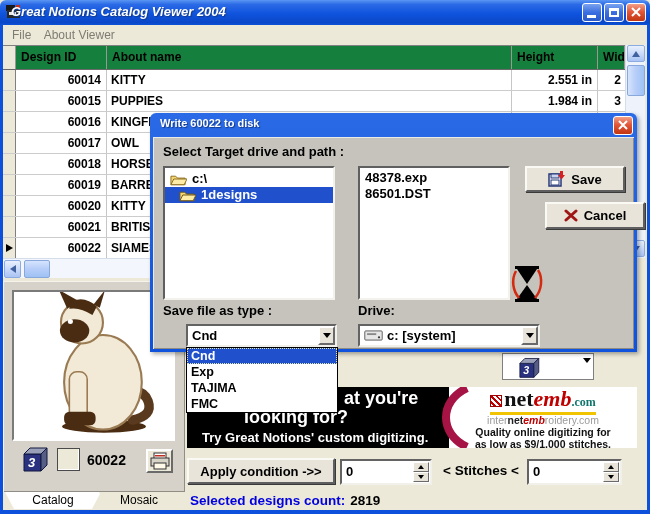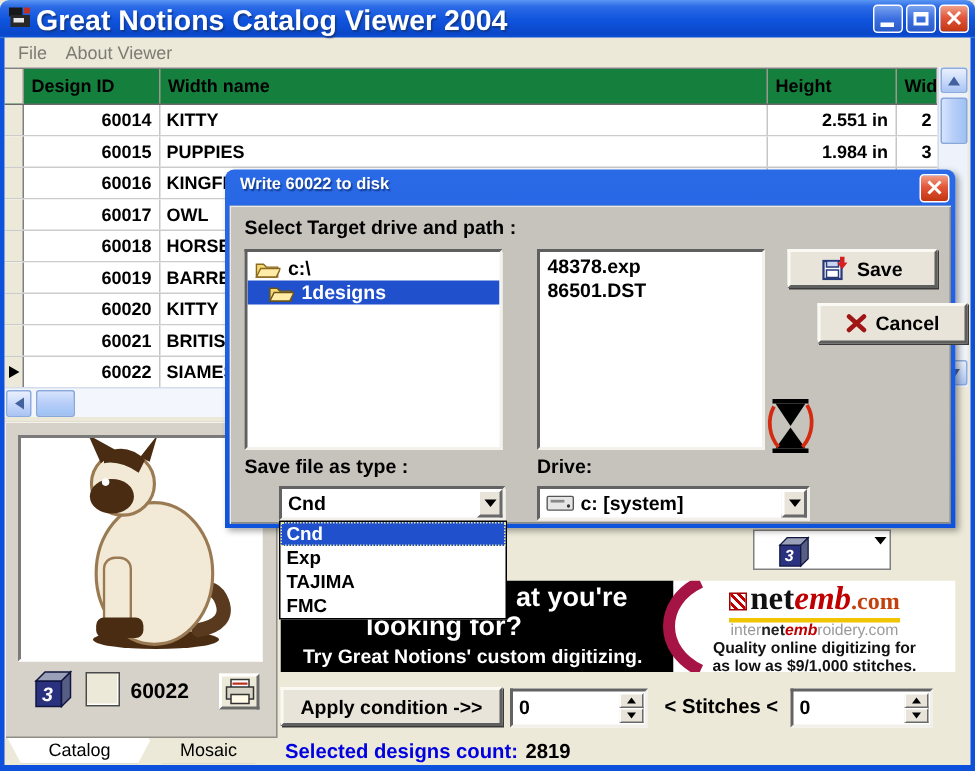--- a/index.html
+++ b/index.html
@@ -3,22 +3,22 @@
 <meta charset="utf-8">
 <style>
   * { box-sizing: border-box; margin: 0; padding: 0; }
   html,body { width:650px; height:514px; overflow:hidden; }
   body { font-family:"Liberation Sans", sans-serif; background:#ece9d8; position:relative; }
   .abs { position:absolute; }
   
   #titlebar { left:0; top:0; width:650px; height:25px;
     background:linear-gradient(180deg,#5a96f2 0%,#2b6ae6 18%,#0f53dd 55%,#0a47c8 90%,#0d51d8 100%);
     border-radius:6px 6px 0 0; z-index:3; }
-  #title-text { left:24px; top:4px; color:#fff; font-weight:bold; font-size:19px;
-    text-shadow:1px 1px 1px #123a8a; white-space:nowrap; }
+  #title-text { left:11px; top:4px; color:#fff; font-weight:bold; font-size:13px;
+    text-shadow:1px 1px 1px #123a8a; white-space:nowrap;font-style:italic; }
   .capbtn { top:3px; width:20px; height:19px; border:1px solid #fff; border-radius:3px;
     background:linear-gradient(180deg,#7aa2ef 0%,#3b6fe0 50%,#2b5bc8 100%); }
   .capbtn.close { background:linear-gradient(180deg,#f0a088 0%,#e2573a 45%,#c23511 100%); }
   .border-l { left:0; top:25px; width:3px; height:485px; background:#0c50dc; z-index:3; }
   .border-r { left:647px; top:25px; width:3px; height:485px; background:#0c50dc; z-index:3; }
   .border-b { left:0; top:510px; width:650px; height:4px; background:#0c50dc; z-index:3; }
   #menubar { left:3px; top:25px; width:644px; height:20px; background:#ece9d8; font-size:12px; color:#7e7c72; }
   #menubar span { margin-left:9px; line-height:20px; display:inline-block; }
   
   #grid { left:3px; top:45px; width:622px; height:213px; background:#fff; border-top:1px solid #808080; font-size:12px; font-weight:bold; color:#000; overflow:hidden; }
@@ -71,21 +71,21 @@
   #banner .blackpart { position:absolute; left:0; top:0; width:262px; height:61px; background:#000; }
   #banner .whitepart { position:absolute; left:262px; top:0; width:188px; height:61px; background:#fff; text-align:center; }
   #banner .t1 { position:absolute; left:157px; top:1px;  color:#fff; font-weight:bold; font-size:18px; white-space:nowrap; }
   #banner .t2 { position:absolute; left:57px;  top:20px; color:#fff; font-weight:bold; font-size:18px; white-space:nowrap; }
   #banner .t3 { position:absolute; left:15px;  top:43px; color:#fff; font-weight:bold; font-size:13px; white-space:nowrap; }
   #logo-row { display:inline-block; margin-top:2px; border-bottom:3px solid #f0c400; line-height:20px; white-space:nowrap; }
   .hatch { display:inline-block; width:12px; height:12px; margin-right:2px; border:1px solid #a00000;
     background:repeating-linear-gradient(45deg,#fff 0 2px,#c00000 2px 4px); vertical-align:-1px; }
   .lg-net { font-family:"Liberation Serif",serif; font-weight:bold; font-size:22px; color:#111; }
   .lg-emb { font-family:"Liberation Serif",serif; font-weight:bold; font-style:italic; font-size:22px; color:#c00000; }
-  .lg-com { font-family:"Liberation Serif",serif; font-weight:bold; font-size:16px; color:#c2410c; }
+  .lg-com { font-family:"Liberation Serif",serif; font-weight:bold; font-size:12px; color:#0f766e; }
   #logo-sub { font-size:10.5px; color:#9a9a9a; line-height:11px; }
   #logo-sub .b1 { color:#222; font-weight:bold; }
   #logo-sub .b2 { color:#c00000; font-weight:bold; font-style:italic; }
   .tagline { font-size:10.5px; font-weight:bold; color:#111; line-height:12px; }
   
   .btn { background:#e8e4da; border:2px solid; border-color:#fbf9f4 #5f5f5f #5f5f5f #fbf9f4; box-shadow:1px 1px 0 #3a3a3a;
     font-weight:bold; font-size:13px; color:#000; display:flex; align-items:center; justify-content:center; }
   #apply-btn { left:187px; top:458px; width:148px; height:26px; }
   .spin { background:#fff; border:2px solid; border-color:#636363 #f2f0ea #f2f0ea #636363; font-weight:bold; font-size:13px; }
   .spin .v { position:absolute; left:4px; top:3px; }
@@ -152,21 +152,21 @@
 
 <div class="abs" id="menubar">
   <span>File</span>
   <span>About Viewer</span>
 </div>
 
 <div class="abs" id="grid">
   <div class="thead">
     <div class="c-sel" style="padding:0"></div>
     <div class="c-id">Design ID</div>
-    <div class="c-name">Width name</div>
+    <div class="c-name">About name</div>
     <div class="c-h">Height</div>
     <div class="c-w">Width</div>
   </div>
   <div class="trow">
       <div class="c-sel"></div>
       <div class="c-id">60014</div>
       <div class="c-name">KITTY</div>
       <div class="c-h">2.551 in</div>
       <div class="c-w">2</div>
     </div>

